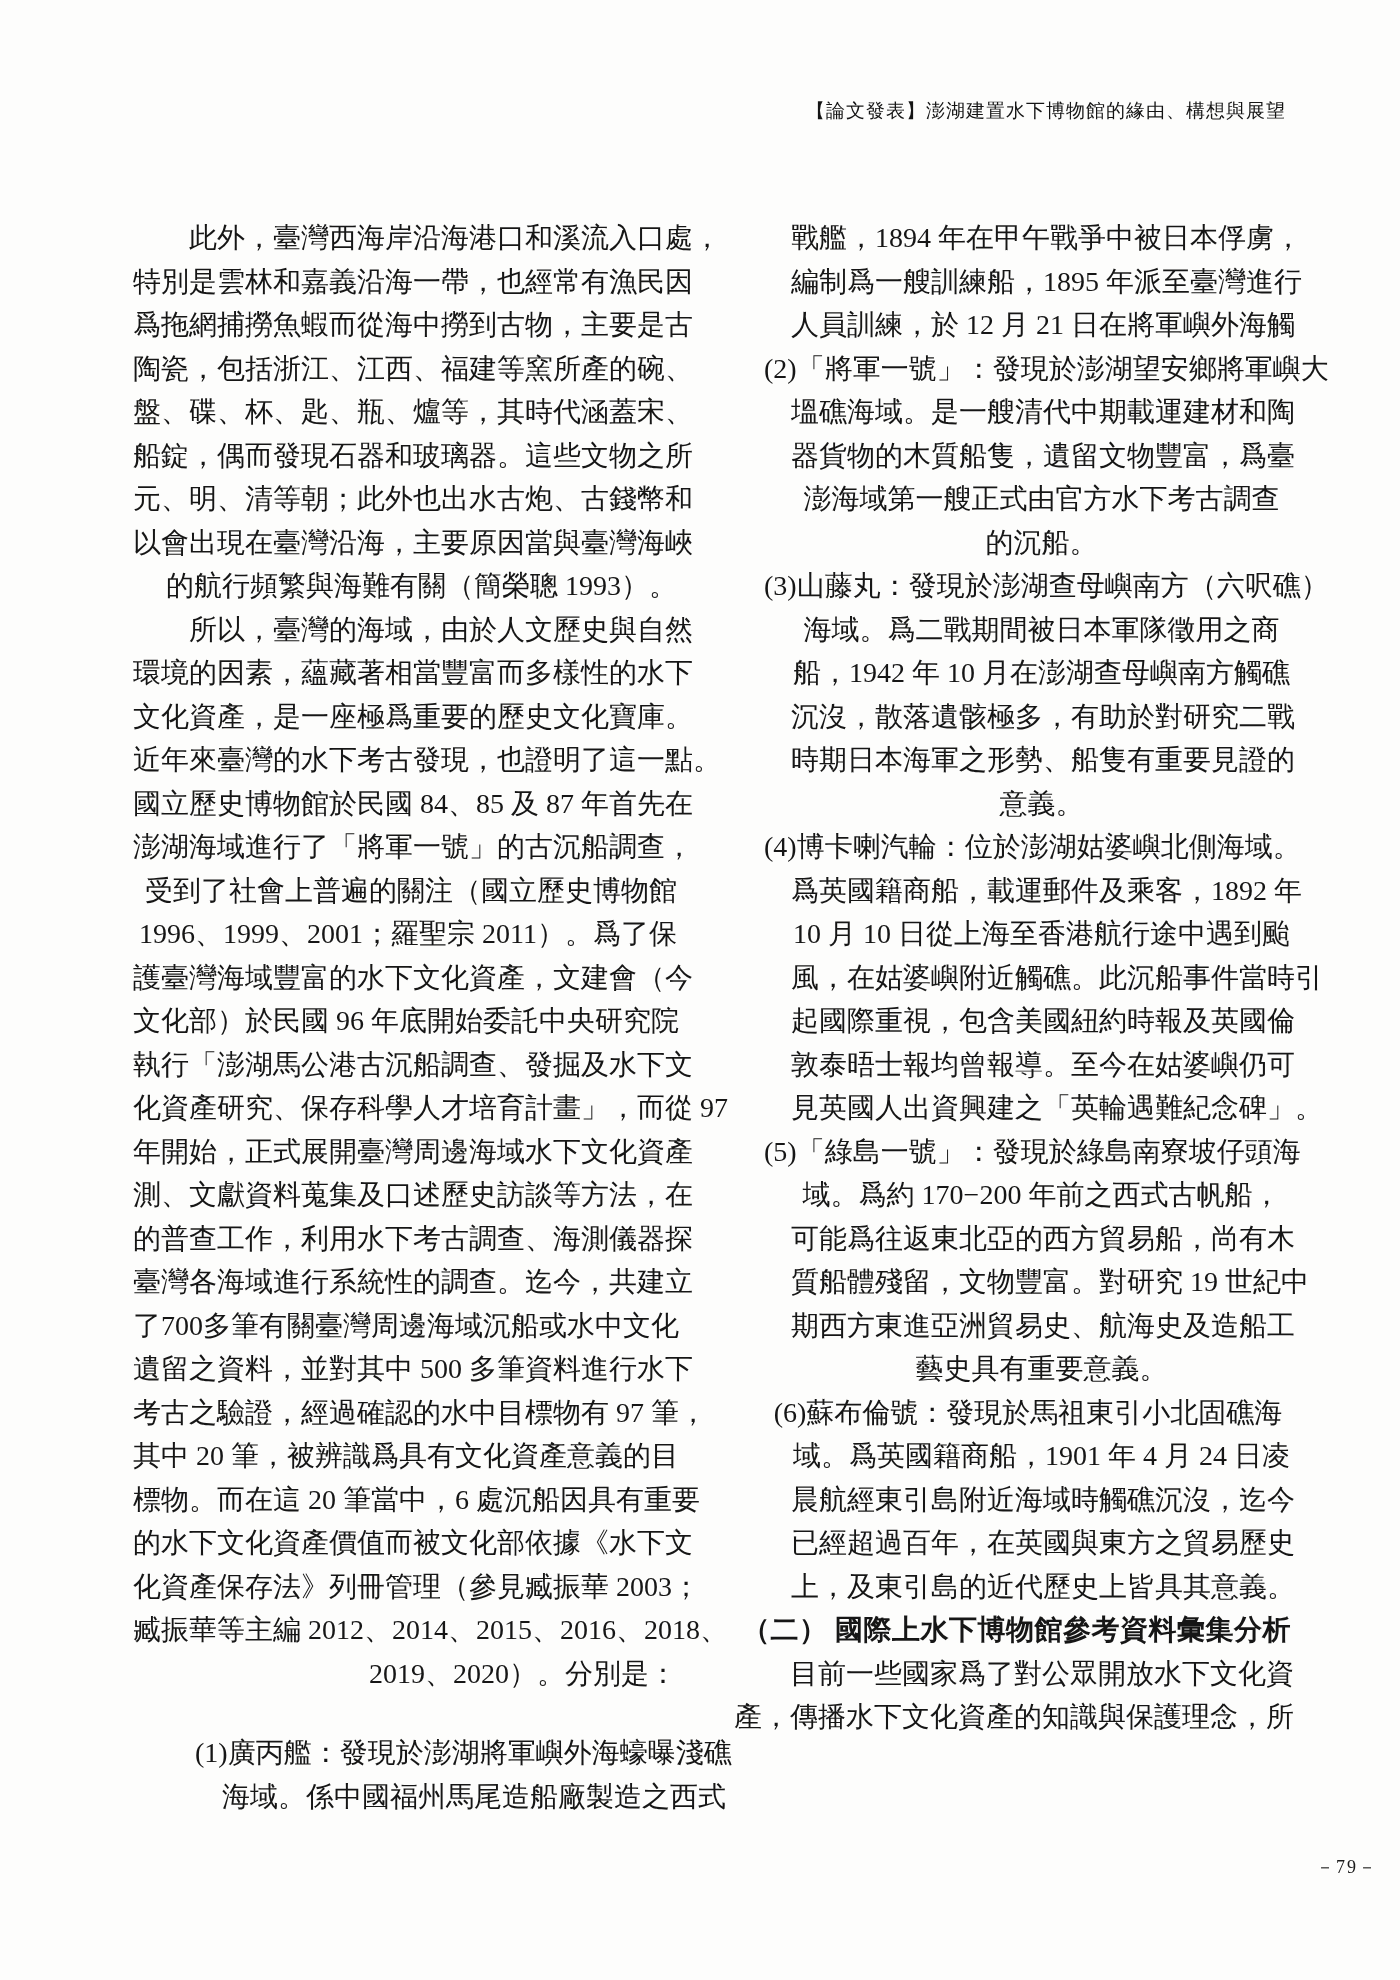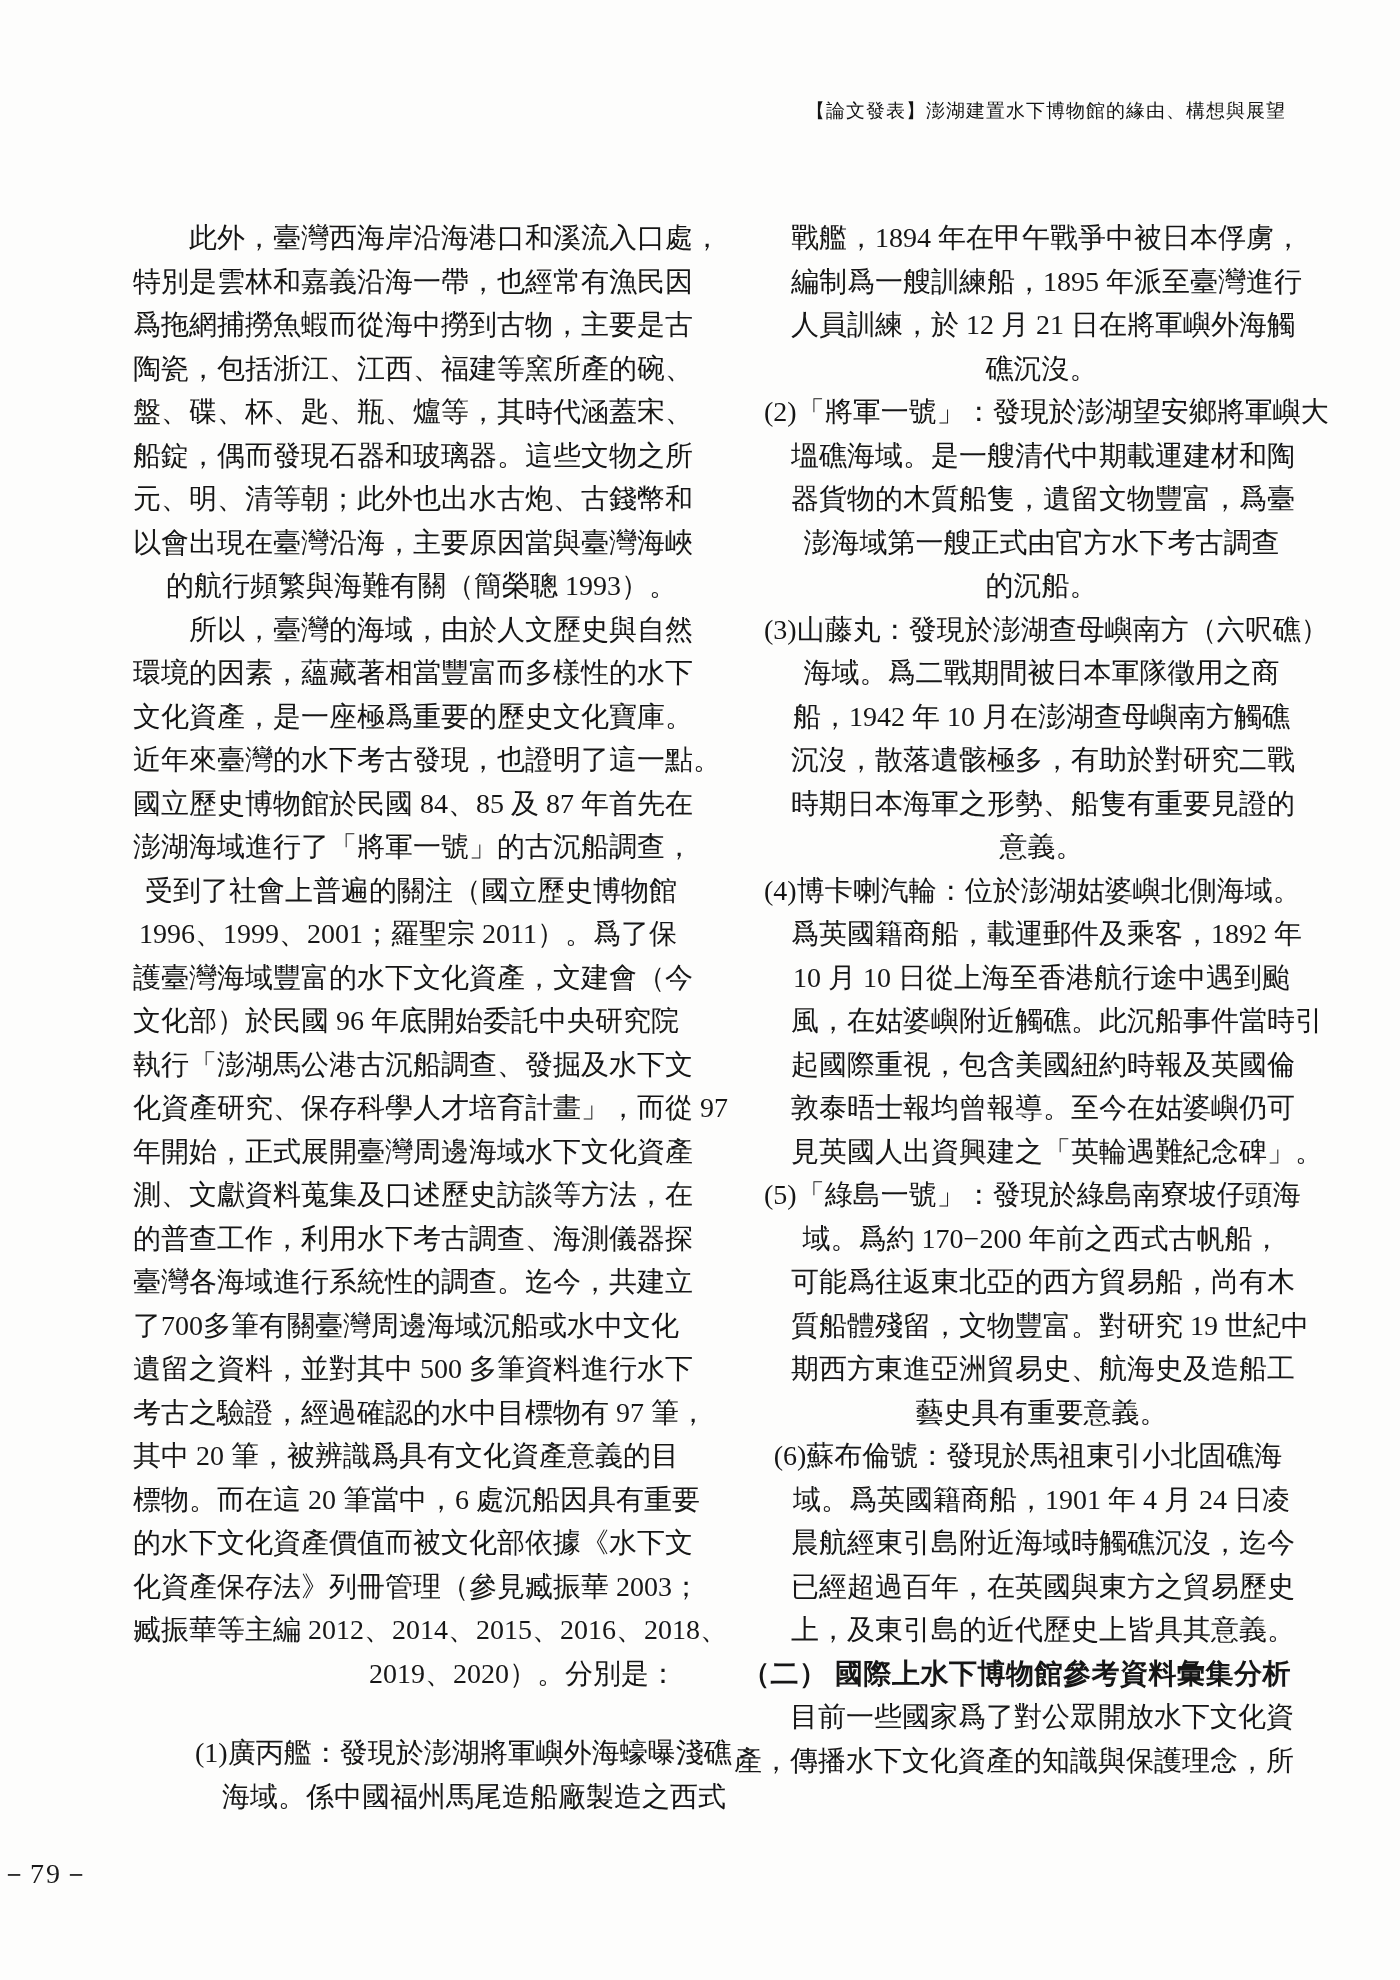--- a/index.html
+++ b/index.html
@@ -30,21 +30,21 @@
   .indent{text-indent:56px;}
   .item-first{padding-left:89px;text-indent:-27px;margin-top:36px;}
   .item-cont{padding-left:89px;}
   
   .r-item-first{padding-left:57px;text-indent:-27px;}
   .r-item-cont{padding-left:57px;}
   .r-head{font-weight:700;padding-left:7px;letter-spacing:0.5px;}
   .r-indent{text-indent:56px;}
   .pageno{
     position:absolute;top:1855px;left:0;width:1378px;
-    text-align:left;font-size:28px;color:#1a1a1a;
+    text-align:right;font-size:18px;color:#1a1a1a;
     letter-spacing:2px;
   }
 </style>
 </head>
 <body>
 
 <div class="page">
 
   <div class="header">【論文發表】澎湖建置水下博物館的緣由、構想與展望</div>
 
@@ -84,21 +84,20 @@
     <div class="ln">臧振華等主編  2012、2014、2015、2016、2018、</div>
     <div class="ln">2019、2020）。分別是：</div>
     <div class="ln item-first">(1)廣丙艦：發現於澎湖將軍嶼外海蠔曝淺礁</div>
     <div class="ln item-cont">海域。係中國福州馬尾造船廠製造之西式</div>
   </div>
 
   <div class="col col-right">
     <div class="ln r-item-cont">戰艦，1894 年在甲午戰爭中被日本俘虜，</div>
     <div class="ln r-item-cont">編制爲一艘訓練船，1895 年派至臺灣進行</div>
     <div class="ln r-item-cont">人員訓練，於 12 月 21 日在將軍嶼外海觸</div>
-    <div class="ln r-item-cont">礁沉沒。</div>
     <div class="ln r-item-first">(2)「將軍一號」：發現於澎湖望安鄉將軍嶼大</div>
     <div class="ln r-item-cont">塭礁海域。是一艘清代中期載運建材和陶</div>
     <div class="ln r-item-cont">器貨物的木質船隻，遺留文物豐富，爲臺</div>
     <div class="ln r-item-cont">澎海域第一艘正式由官方水下考古調查</div>
     <div class="ln r-item-cont">的沉船。</div>
     <div class="ln r-item-first">(3)山藤丸：發現於澎湖查母嶼南方（六呎礁）</div>
     <div class="ln r-item-cont">海域。爲二戰期間被日本軍隊徵用之商</div>
     <div class="ln r-item-cont">船，1942 年 10 月在澎湖查母嶼南方觸礁</div>
     <div class="ln r-item-cont">沉沒，散落遺骸極多，有助於對研究二戰</div>
     <div class="ln r-item-cont">時期日本海軍之形勢、船隻有重要見證的</div>

